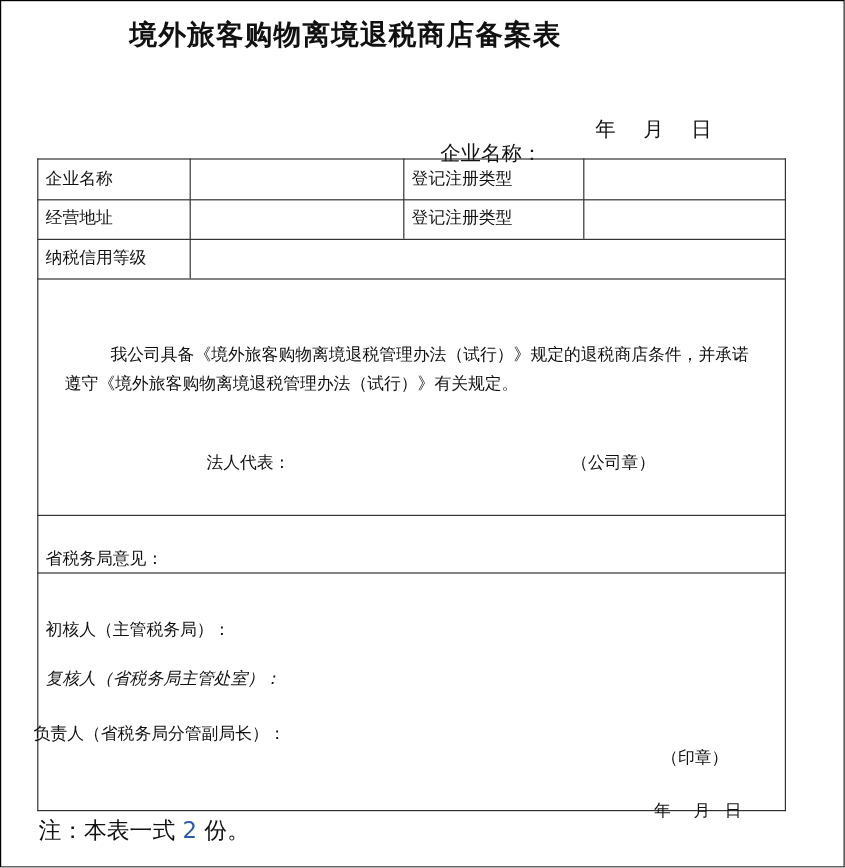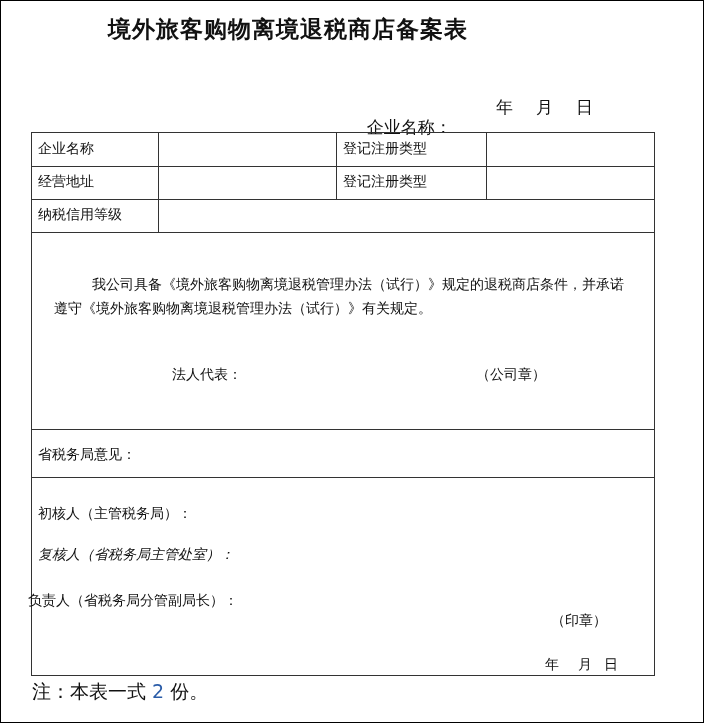--- a/index.html
+++ b/index.html
@@ -7,21 +7,21 @@
            font-family: "DejaVu Serif", "Liberation Serif", serif; color: #111; }
     .frame { position: absolute; left: 0; top: 0; width: 702px; height: 721px;
              border: 1px solid #000; box-sizing: content-box; }
     .title { position: absolute; left: 0; width: 576px; top: 14px; text-align: center;
              font-size: 23px; font-weight: bold; letter-spacing: 1px; }
     .filing-date { position: absolute; top: 96px; left: 356px; font-size: 17px; white-space: pre; }
     .abs { position: absolute; }
     .hline { position: absolute; height: 0; border-top: 1.5px solid #333; }
     .vline { position: absolute; width: 0; border-left: 1.5px solid #333; }
     .cell-label { position: absolute; font-size: 14px; white-space: nowrap; }
-    .body-text { font-size: 14px; white-space: nowrap; position: absolute; }
+    .body-text { font-size: 14px; white-space: nowrap; position: absolute; margin-top: 11px; }
     .note { position: absolute; left: 32px; top: 679px; font-size: 19px;
             font-family: "DejaVu Sans", "Liberation Sans", sans-serif; }
     .note .num { color: #2a5ca8; }
     .field { position: absolute; background: transparent; }
   </style>
 </head>
 <body>
 
 <div class="frame"></div>
 

